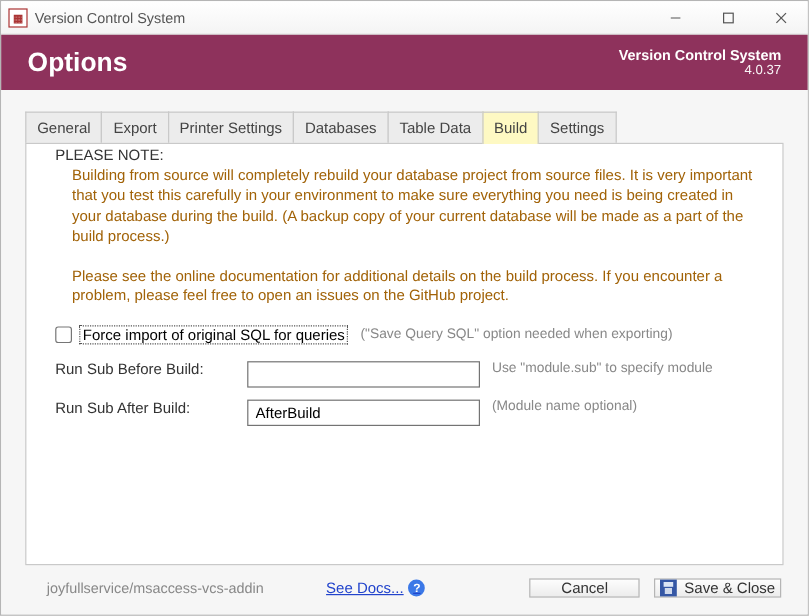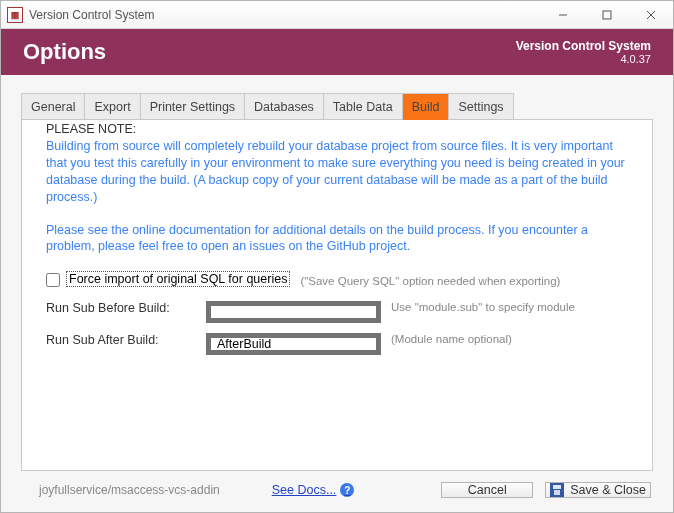--- a/index.html
+++ b/index.html
@@ -66,42 +66,42 @@
     .tab {
       padding: 6px 9px;
       border:1px solid #c9c9c9;
       border-bottom:none;
       background:#ececec;
       color:#444;
       font-size:12.5px;
       margin-right:-1px;
       cursor:pointer;
     }
-    .tab.active { background:#f97316; position:relative; z-index:2; }
+    .tab.active { background:#fef9c3; position:relative; z-index:2; }
     .tabpanel {
       border:1px solid #c9c9c9;
       background:#fff;
       padding: 2px 24px 20px 24px;
       flex:1;
       position:relative;
       top:-1px;
     }
     .note-title { font-size:12.5px; color:#333; margin-bottom:2px; }
-    .note-body { font-size:12.5px; color:#3b82f6; line-height:1.35; }
+    .note-body { font-size:12.5px; color:#a16207; line-height:1.35;margin-left:14px; }
     .note-body2 { margin-top:16px; }
-    .cbrow { margin-top:16px; display:flex; align-items:flex-end; gap:6px; }
+    .cbrow { margin-top:16px; display:flex; align-items:center; gap:6px; }
     .cbrow input[type=checkbox]{ width:14px; height:14px; }
     .cbrow .lblbox { border:1px dotted #555; padding:0 2px; font-size:12.5px; }
     .cbrow .hint { color:#888; font-size:11.5px; margin-left:4px; }
     .formrow { display:flex; align-items:flex-start; margin-top:14px; gap:10px; }
     .formrow.second { margin-top:10px; }
     .formrow label { width:150px; font-size:12.5px; color:#333; }
     .formrow input[type=text] {
-      width:175px; height:22px;
-      border:5px solid #737373;
+      width:194px; height:22px;
+      border:1px solid #737373;
       padding:2px 6px;
       font-family:inherit; font-size:12.5px;
     }
     .formrow .hint { color:#888; font-size:11.5px; }
     .footer {
       display:flex; align-items:center;
       padding: 10px 2px 0 2px;
       gap: 12px;
     }
     .repo { color:#888; font-size:12px; flex:0 0 auto;padding-left:16px; }

